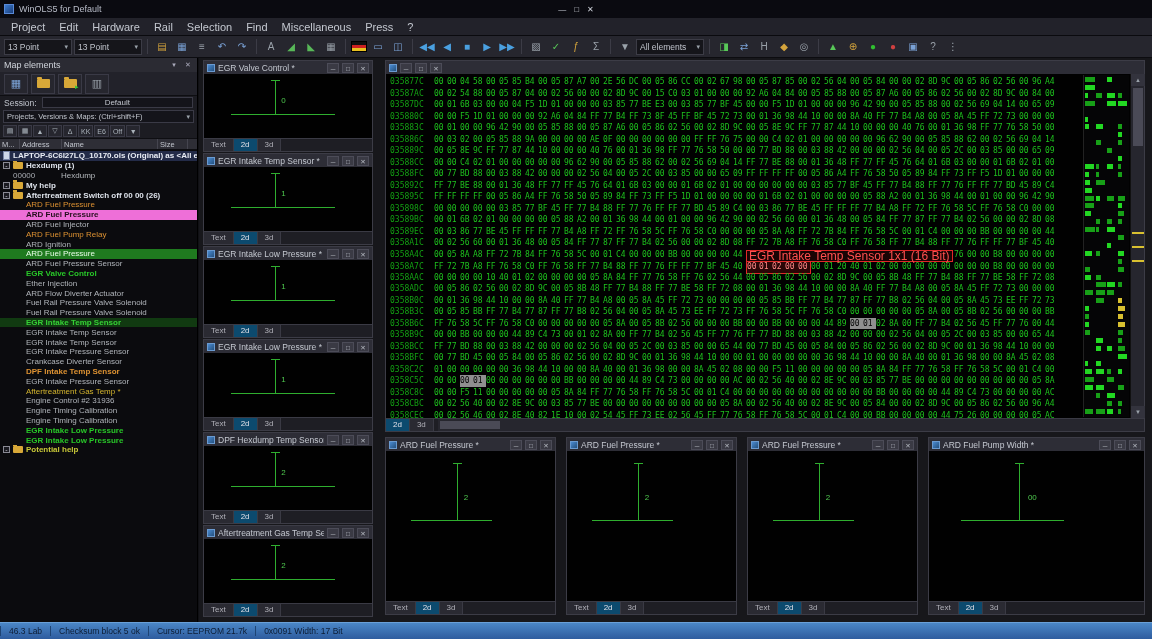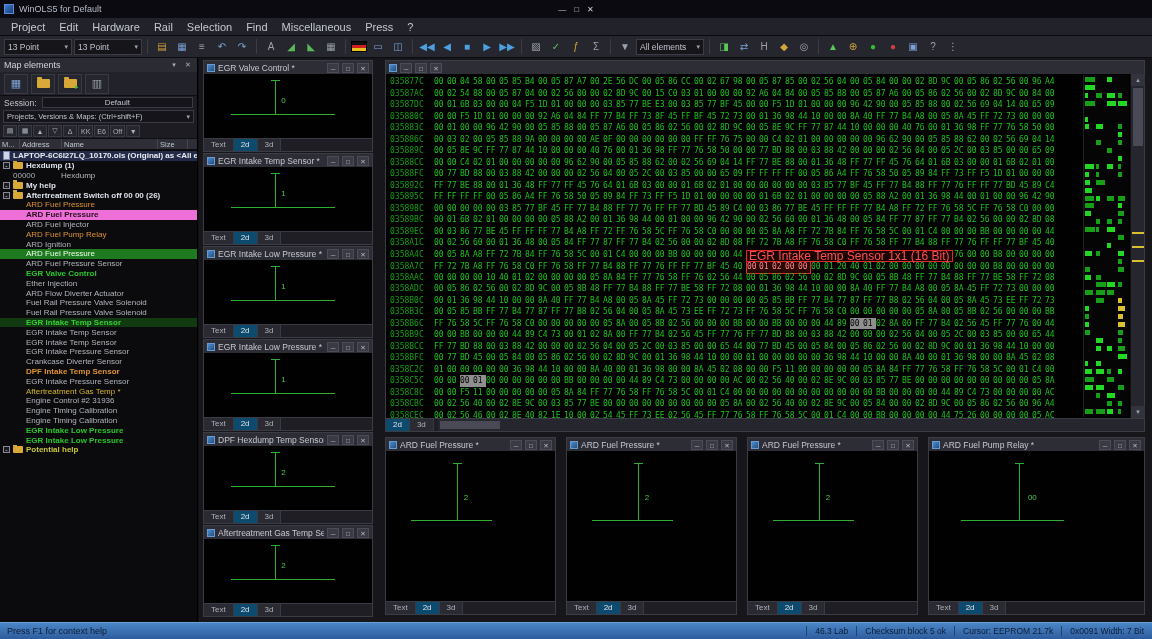--- a/index.html
+++ b/index.html
@@ -497,26 +497,25 @@
         <span class="mw-tab active">2d</span>
         <span class="mw-tab">3d</span>
       </div>
     <div class="hscroll">
         <span class="hthumb"></span>
       </div>
   </div>
 </div>
 
 <div id="statusbar">
-  <span class="sb-left">Press F1 for context help</span>
   <div class="sb-segs">
       <span class="sb-seg">46.3 Lab</span>
       <span class="sb-seg">Checksum block 5 ok</span>
       <span class="sb-seg">Cursor: EEPROM  21.7k</span>
-      <span class="sb-seg">0x0091  Width: 7 Bit</span>
+      <span class="sb-seg">0x0091  Width: 17 Bit</span>
     </div>
 </div>
 
 <div class="win" style="left: 203px; top: 60px; width: 170px; height: 92px;">
     <div class="mw-title">
       <span class="mw-icon"></span>
       <span class="ttl">EGR Valve Control *</span>
       <span class="wbtn">─</span>
       <span class="wbtn">□</span>
       <span class="wbtn">✕</span>
@@ -689,21 +688,21 @@
     </div>
     <div class="mw-tabs">
       <span class="mw-tab">Text</span>
       <span class="mw-tab active">2d</span>
       <span class="mw-tab">3d</span>
     </div>
   </div>
 <div class="win" style="left: 928px; top: 437px; width: 217px; height: 178px;">
     <div class="mw-title">
       <span class="mw-icon"></span>
-      <span class="ttl">ARD Fuel Pump Relay *</span>
+      <span class="ttl">ARD Fuel Pump Width *</span>
       <span class="wbtn">─</span>
       <span class="wbtn">□</span>
       <span class="wbtn">✕</span>
     </div>
     <div class="mw-body big">
       <span class="cross-v"></span>
       <span class="cross-tick"></span>
       <span class="cross-h"></span>
       <span class="cross-val">00</span>
     </div>

